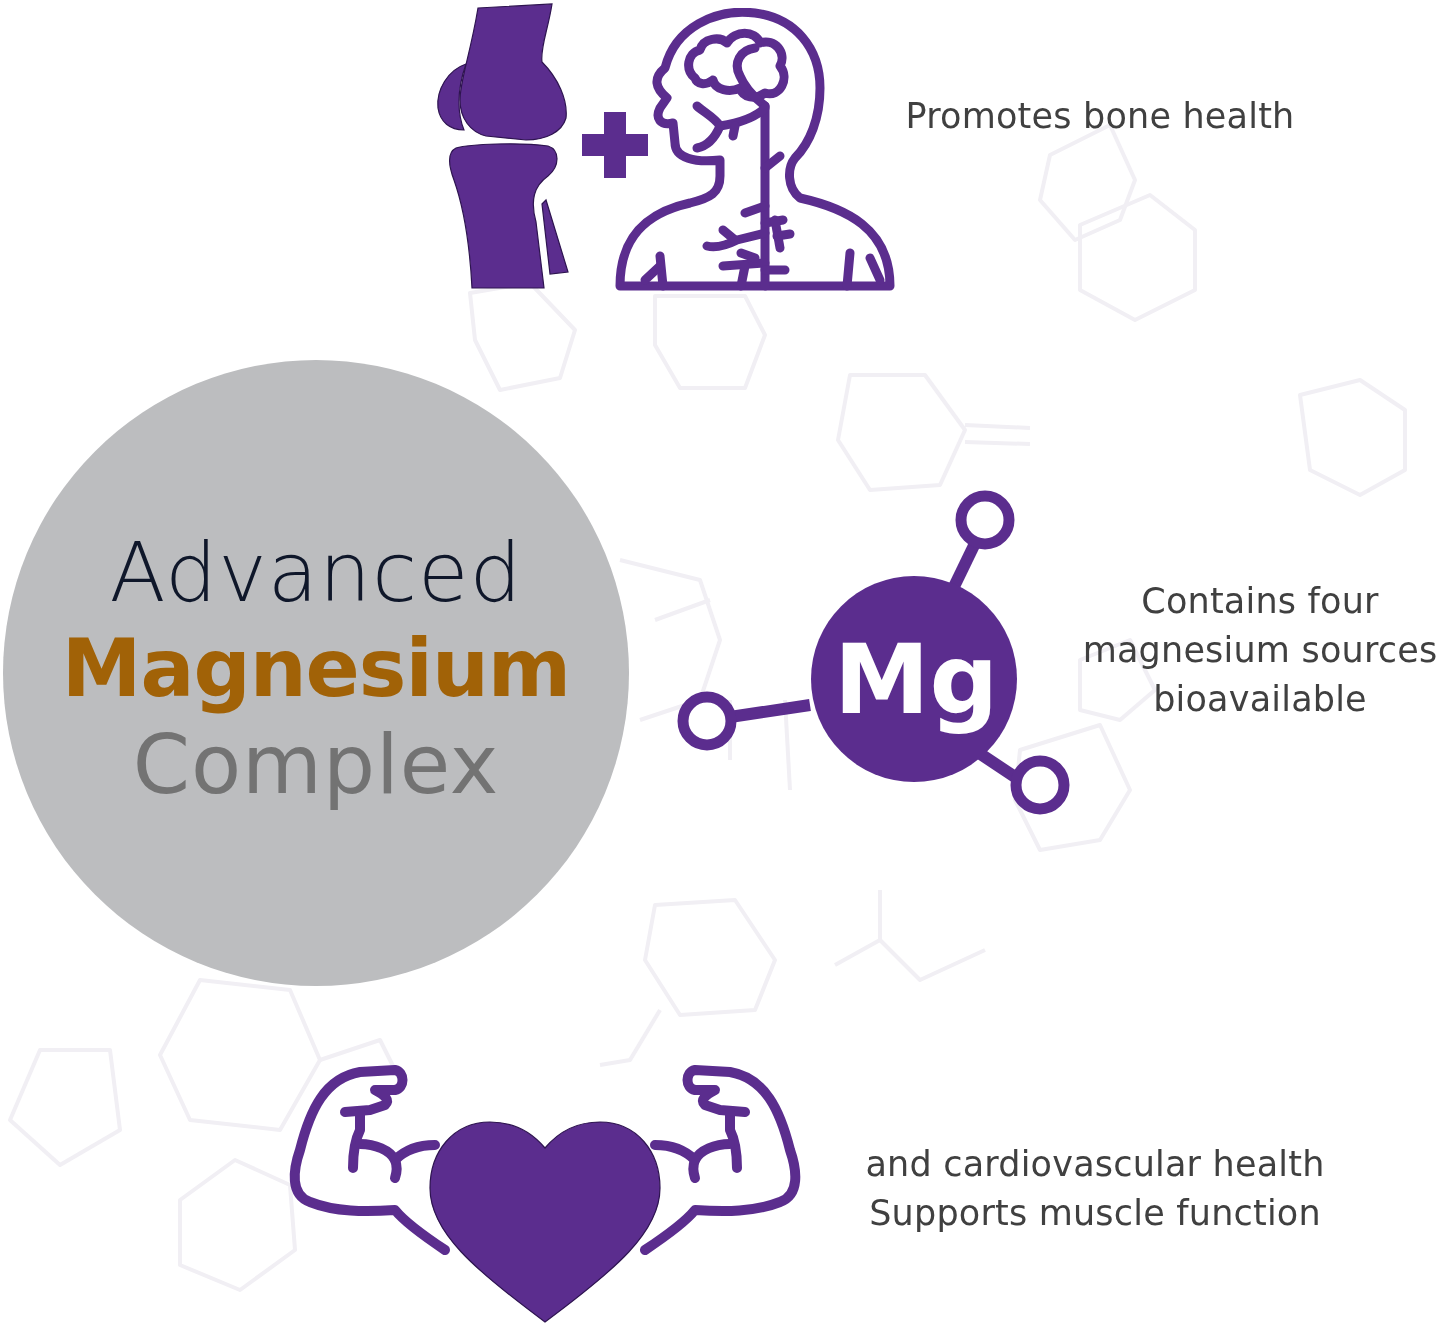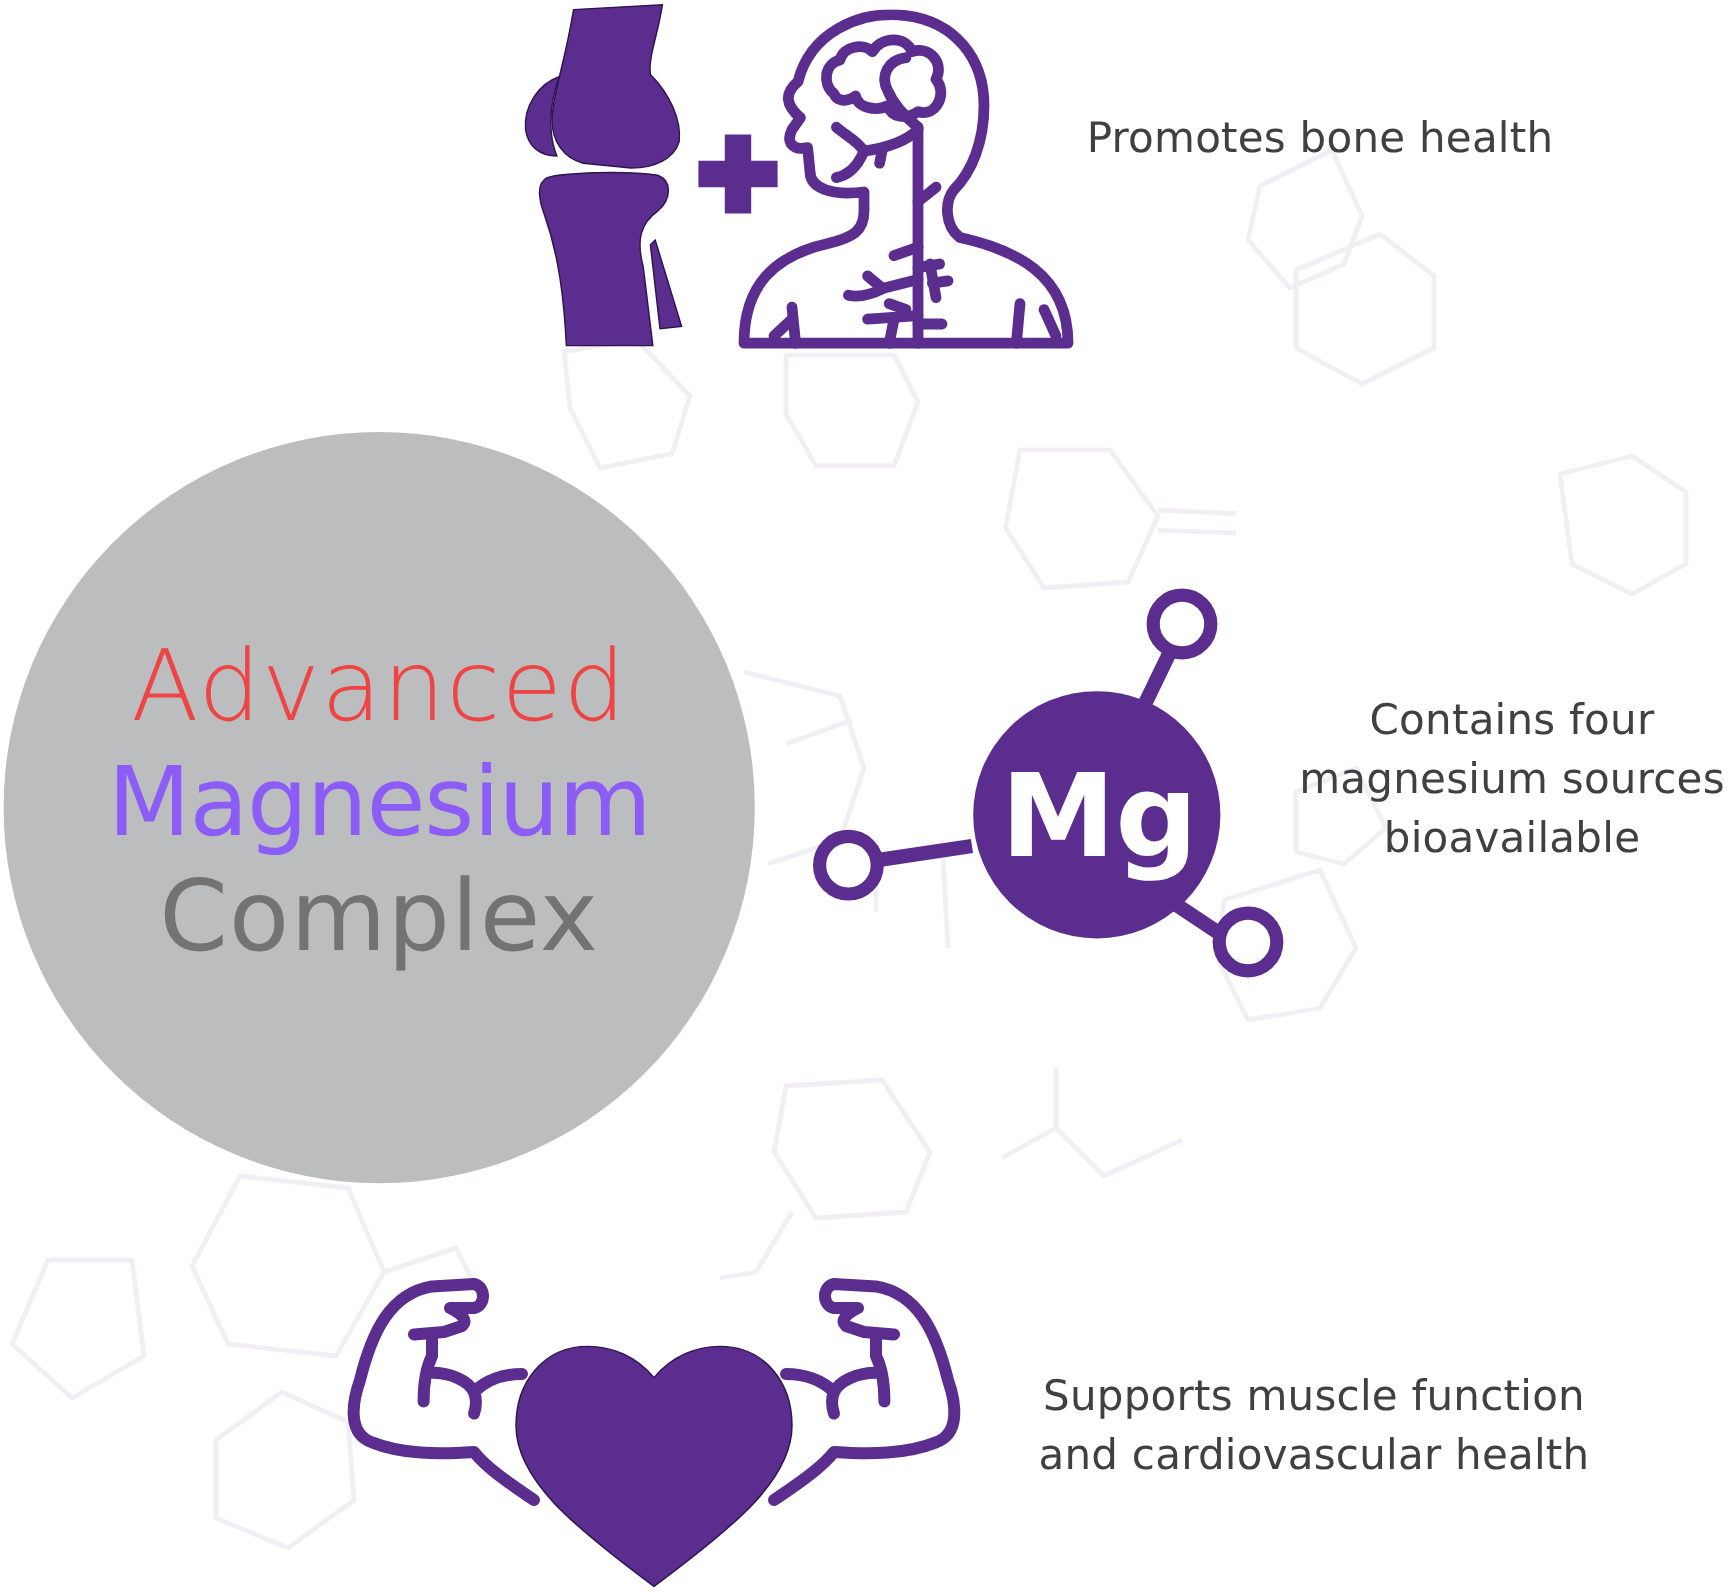--- a/index.html
+++ b/index.html
@@ -9,23 +9,23 @@
     .abs { position: absolute; }
     .feature-text { position: absolute; text-align: center; color: #404040;
                     font-family: "DejaVu Sans", sans-serif; font-size: 35px; line-height: 49px;
                     letter-spacing: 0.2px; }
     .feature-text span { display: block; white-space: nowrap; }
     .badge-circle { position: absolute; left: 3px; top: 360px; width: 626px; height: 626px;
                     border-radius: 50%; background: #bcbdbf; }
     .badge-text { position: absolute; left: 3px; top: 360px; width: 626px; height: 626px;
                   display: flex; flex-direction: column; align-items: center; justify-content: center;
                   text-align: center; }
-    .badge-line1 { font-family: "DejaVu Sans", sans-serif; font-weight: 300; color: #ef4444;
+    .badge-line1 { font-family: "DejaVu Sans", sans-serif; font-weight: 300; color: #0f172a;
                    font-size: 82px; line-height: 96px; letter-spacing: 1px; margin-top: -8px; }
-    .badge-line2 { font-family: "DejaVu Sans", sans-serif; font-weight: 400; color: #8b5cf6;
+    .badge-line2 { font-family: "DejaVu Sans", sans-serif; font-weight: 700; color: #a16207;
                    font-size: 80px; line-height: 96px; letter-spacing: -1px; text-align: center; }
     .badge-line3 { font-family: "DejaVu Sans", sans-serif; color: #737373;
                    font-size: 82px; line-height: 96px; letter-spacing: 1px; }
   </style>
 </head>
 <body>
 
 <svg class="bg-layer" viewBox="0 0 1445 1327" xmlns="http://www.w3.org/2000/svg">
   <g fill="none" stroke="#f1eff4" stroke-width="4" stroke-linejoin="round">
     <polygon points="470,293 530,283 575,330 560,378 500,390 475,340"></polygon>
@@ -142,15 +142,15 @@
     <path d="M360,190 C390,170 402,160 410,150 C440,152 470,152 495,142 C515,135 512,110 505,90 C495,50 480,18 445,12 L410,10 C400,12 400,28 410,30 L430,30 C420,35 415,40 420,45 L435,50 L460,52"></path>
     <path d="M445,52 L445,70 C450,80 452,95 452,108"></path>
     <path d="M445,84 C430,84 415,90 410,100 C408,105 408,112 410,118"></path>
     <path d="M410,100 C400,90 385,85 370,85"></path>
   </g>
 
   <path d="M260,88 C245,70 225,62 205,62 C168,62 145,92 145,128 C145,172 190,210 260,262 C330,210 375,172 375,128 C375,92 352,62 315,62 C295,62 275,70 260,88 Z" fill="#5b2d8e" stroke="#2e1450" stroke-width="1.2"></path>
 </svg>
 
 <div class="feature-text" style="left:855px;top:1140px;width:480px;">
+  <span>and cardiovascular health</span>
   <span>Supports muscle function</span>
-  <span>and cardiovascular health</span>
 </div>
 
 </body></html>

